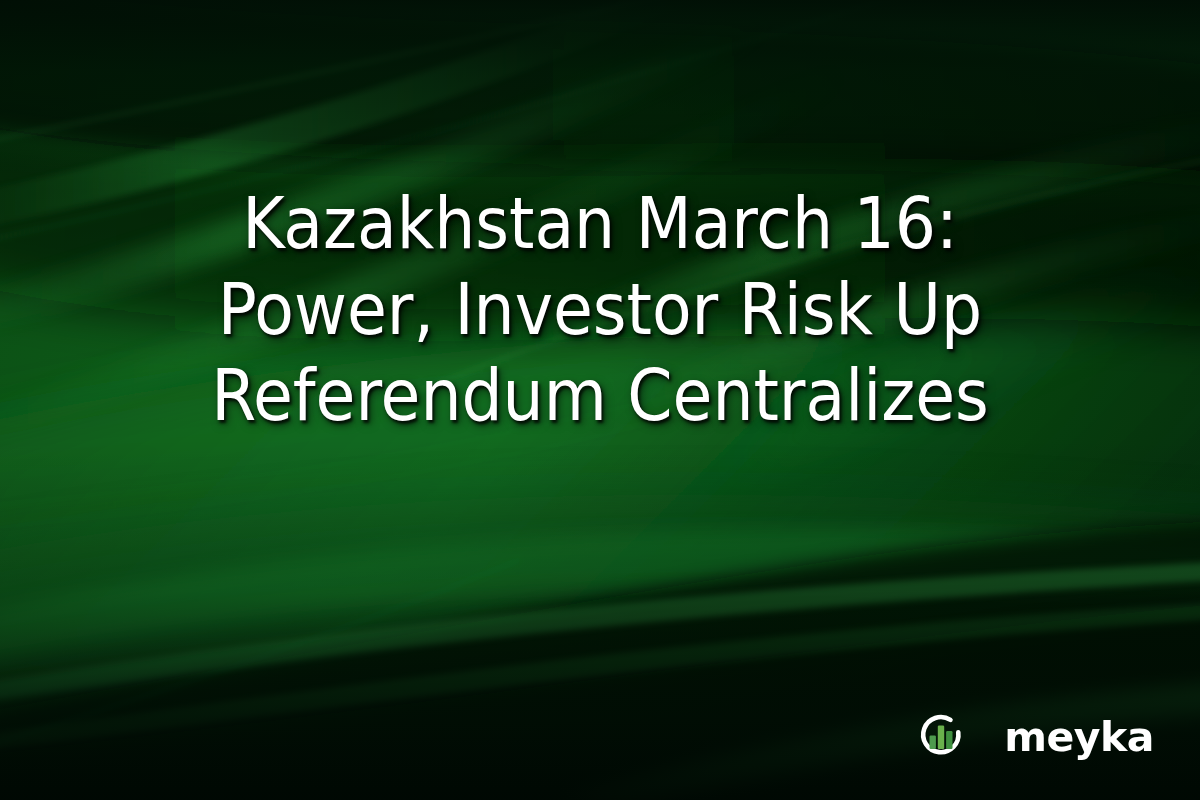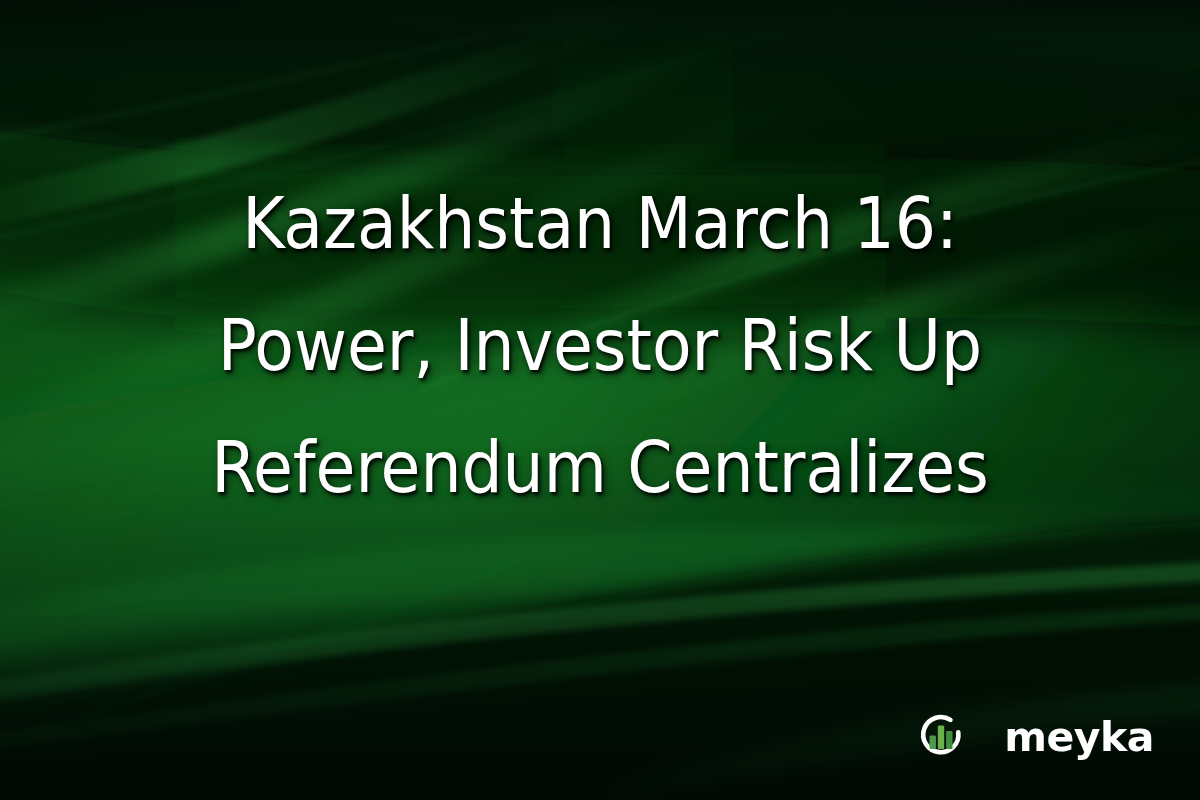--- a/index.html
+++ b/index.html
@@ -39,21 +39,20 @@
   .bg-svg { position:absolute; inset:0; }
 
   
   .headline-wrap {
     position:absolute;
     left:0; right:0;
     top:180px;
     display:flex; flex-direction:column;
     align-items:center; justify-content:center;
     padding:0 70px;
-    gap:36px;
   }
   .headline {
     font-family:"Liberation Sans Narrow","DejaVu Sans Condensed","Liberation Sans", sans-serif;
     font-stretch:condensed;
     font-size:72px;
     line-height:86px;
     font-weight:400;
     color:#ffffff;
     text-align:center;
     letter-spacing:0px;

